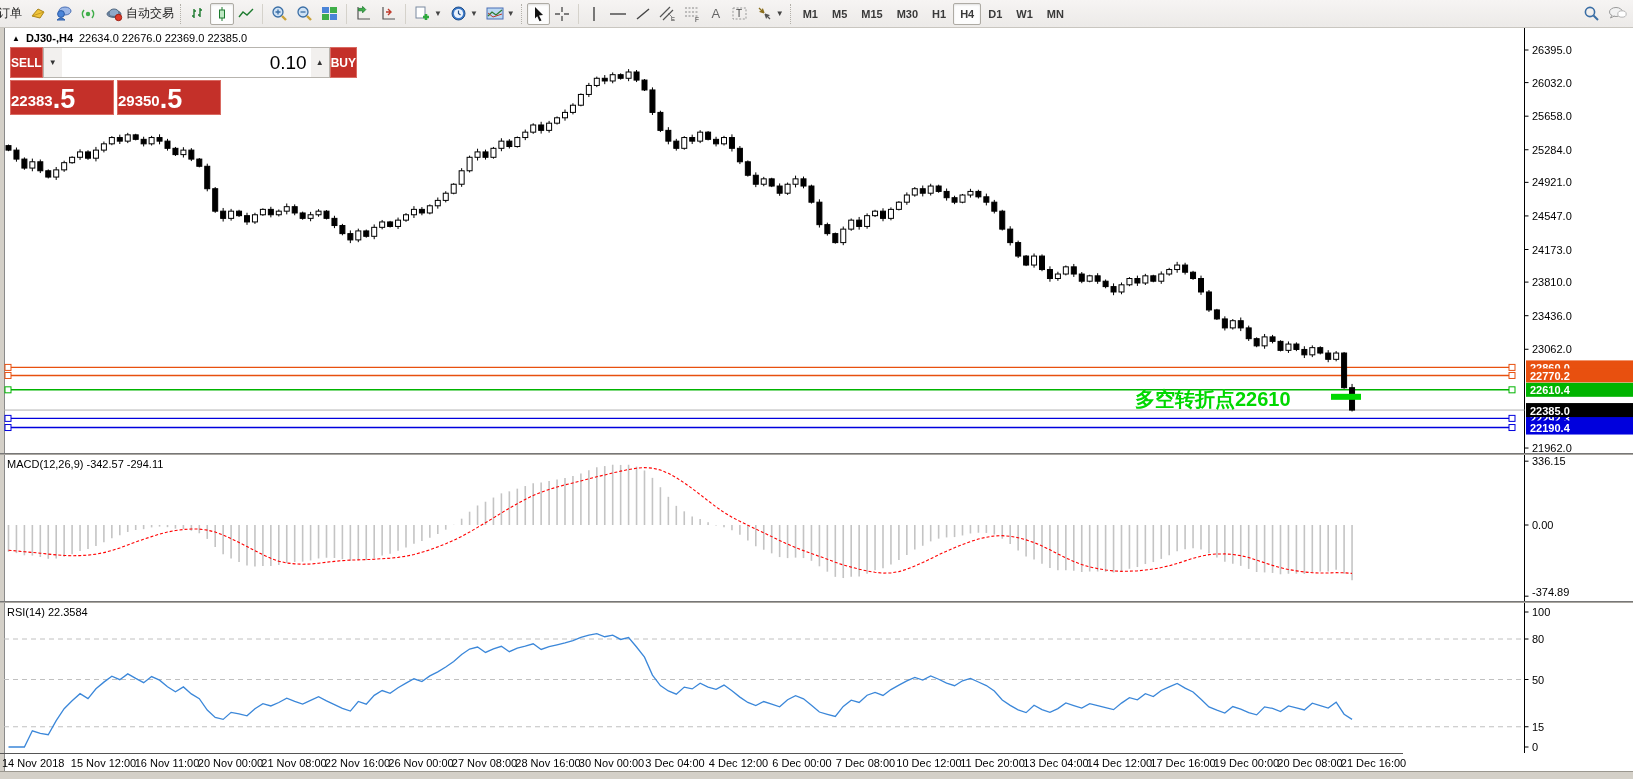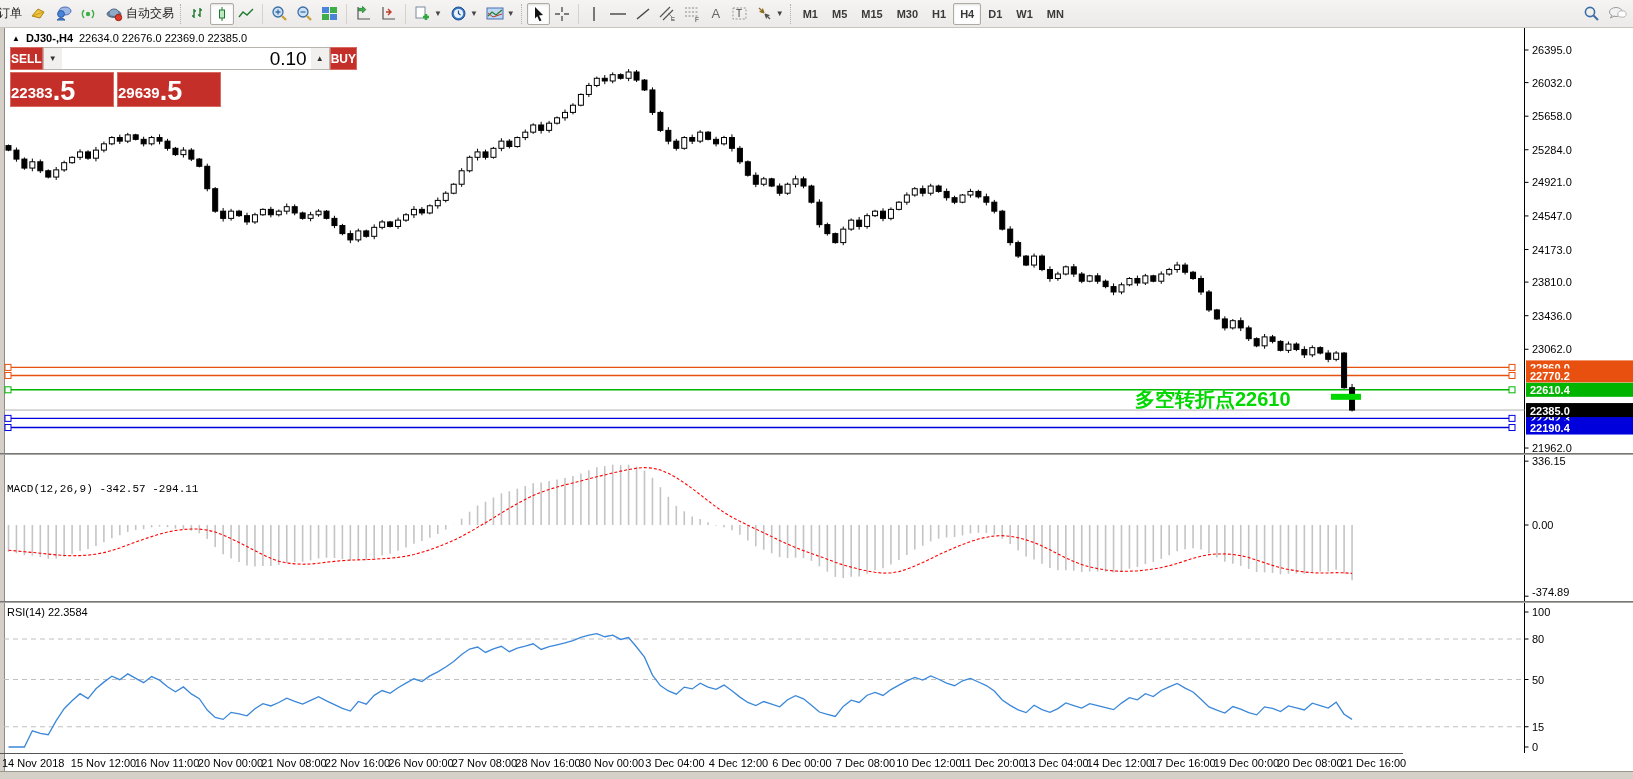--- a/index.html
+++ b/index.html
@@ -25,21 +25,21 @@
   
   #chartwin { position:absolute; left:0; top:28px; width:1633px; height:743px;
     background:#fff; border-left:4px solid #d4d0c8; }
   #chartwin .inner-edge { position:absolute; left:0; top:0; width:1px; height:743px; background:#8a8a8a; }
 
   #symbol-header { position:absolute; left:8px; top:4px; font-size:11px; color:#000; display:flex; gap:6px; align-items:center; }
   #symbol-header .tri { font-size:8px; }
 
   
   #trade-panel { position:absolute; left:6px; top:19px; width:212px; }
-  .tp-row1 { display:flex; height:23px; }
+  .tp-row1 { display:flex; height:31px; }
   .tp-btn { color:#fff; font-weight:bold; font-size:12px; display:flex; align-items:center; justify-content:center; }
   .tp-sell, .tp-buy { width:52px; background:#c43029; border:1px solid #d96a62; }
   .tp-step { display:flex; flex:1; border:1px solid #b7b4ae; background:#fff; }
   .tp-arr { width:18px; background:#f2f0ee; border:0; font-size:8px; color:#333; cursor:default; }
   .tp-vol { flex:1; border:0; outline:0; text-align:right; font-size:19px; padding-right:4px; font-family:"Liberation Sans",sans-serif; }
   .tp-row2 { display:flex; gap:3px; margin-top:2px; }
   .tp-price { width:104px; height:35px; background:#c43029; border:1px solid #d96a62; color:#fff;
     display:flex; align-items:flex-end; justify-content:flex-start; padding-bottom:1px; }
   .tp-price .main { font-size:15px; font-weight:bold; line-height:24px; }
   .tp-price .frac { font-size:27px; font-weight:bold; line-height:27px; }
@@ -286,21 +286,21 @@
           <button class="tp-arr">▲</button>
         </div>
         <div class="tp-btn tp-buy">BUY</div>
       </div>
       <div class="tp-row2">
         <div class="tp-price">
           <span class="main">22383</span>
           <span class="frac">.5</span>
         </div>
         <div class="tp-price">
-          <span class="main">29639</span>
+          <span class="main">29350</span>
           <span class="frac">.5</span>
         </div>
       </div>
     </div>
   </div>
 
   <svg id="main-svg" class="pane" width="1633" height="427">
       <line x1="1524.5" y1="0" x2="1524.5" y2="427" stroke="#000"></line>
       <line x1="1524.5" y1="22" x2="1528.5" y2="22" stroke="#000"></line>
       <text x="1532" y="26" font-size="11" font-family="Liberation Sans, sans-serif" fill="#000">26395.0</text>
@@ -690,21 +690,21 @@
       <text x="1530" y="366.3192339999998" font-size="11" font-family="Liberation Sans, sans-serif" fill="#fff" font-weight="bold">22610.4</text>
       <rect x="1526" y="383.3814330000001" width="107" height="14" fill="#0000dd"></rect>
       <text x="1530" y="394.8814330000001" font-size="11" font-family="Liberation Sans, sans-serif" fill="#fff" font-weight="bold">22292.3</text>
       <rect x="1526" y="392.53103399999986" width="107" height="14" fill="#0000dd"></rect>
       <text x="1530" y="404.03103399999986" font-size="11" font-family="Liberation Sans, sans-serif" fill="#fff" font-weight="bold">22190.4</text>
       <rect x="1526" y="375.05789999999996" width="107" height="14" fill="#000000"></rect>
       <text x="1530" y="386.55789999999996" font-size="11" font-family="Liberation Sans, sans-serif" fill="#fff" font-weight="bold">22385.0</text>
     </svg>
 
   <div class="pane-sep" style="top:453px;"></div>
-  <div class="ind-label" style="top:483px;font-family:Liberation Mono, monospace;">MACD(12,26,9) -342.57 -294.11</div>
+  <div class="ind-label" style="top:458px;">MACD(12,26,9) -342.57 -294.11</div>
   <svg id="macd-svg" class="pane" width="1633" height="146">
       <line x1="1524.5" y1="0" x2="1524.5" y2="146" stroke="#000"></line>
       <line x1="1524.5" y1="6.177641201620162" x2="1528.5" y2="6.177641201620162" stroke="#000"></line>
       <text x="1532" y="10.177641201620162" font-size="11" font-family="Liberation Sans, sans-serif" fill="#000">336.15</text>
       <line x1="1524.5" y1="70" x2="1528.5" y2="70" stroke="#000"></line>
       <text x="1532" y="74" font-size="11" font-family="Liberation Sans, sans-serif" fill="#000">0.00</text>
       <line x1="1524.5" y1="141.17764120162016" x2="1528.5" y2="141.17764120162016" stroke="#000"></line>
       <text x="1532" y="141" font-size="11" font-family="Liberation Sans, sans-serif" fill="#000">-374.89</text>
       <line x1="8.5" y1="70" x2="8.5" y2="96.86814724860166" stroke="#c4c4c4" stroke-width="1.6"></line>
       <line x1="16.45" y1="70" x2="16.45" y2="98.12251889340112" stroke="#c4c4c4" stroke-width="1.6"></line>

